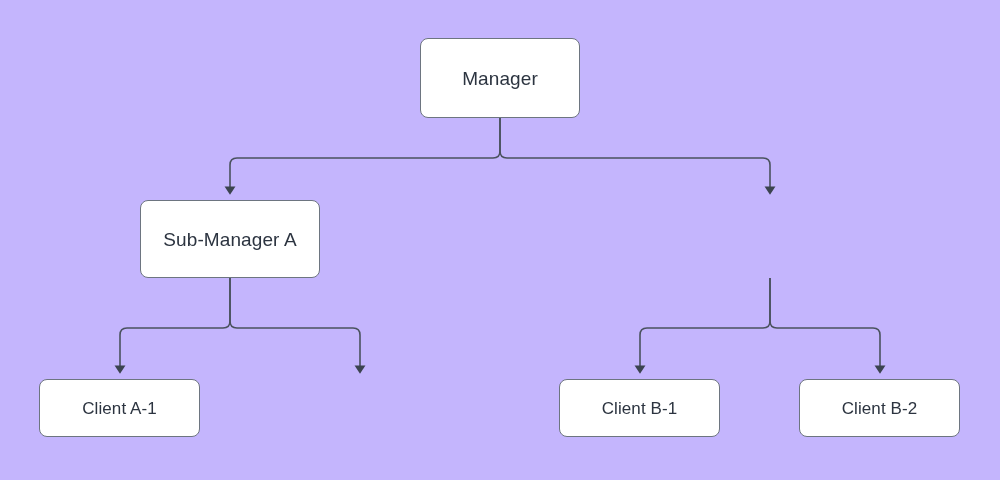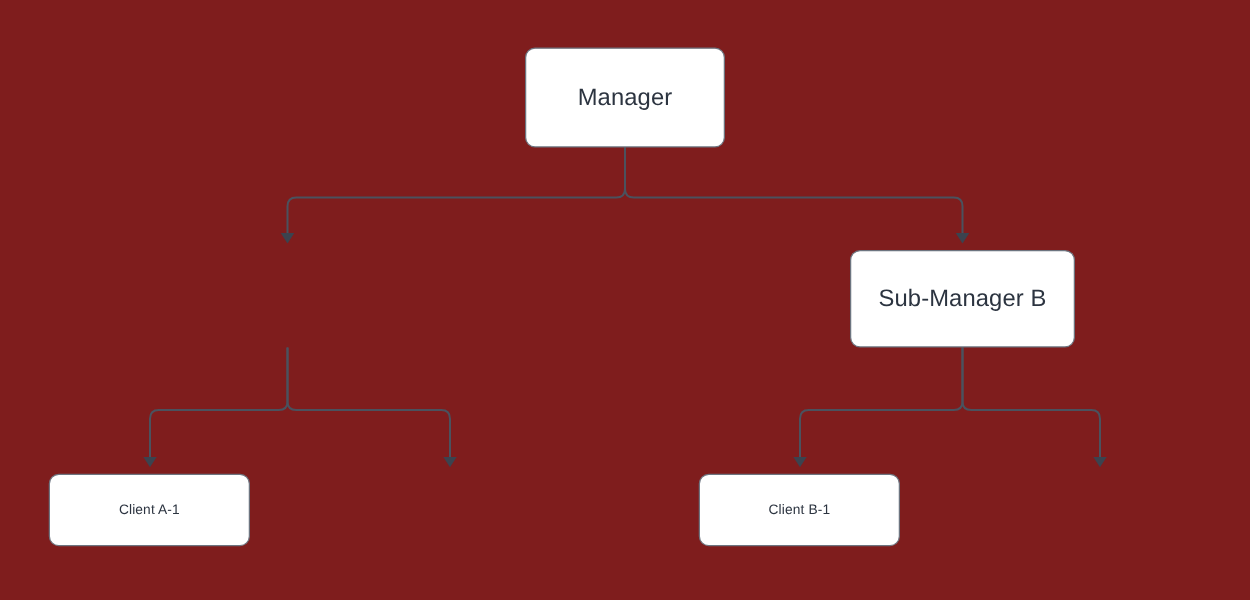--- a/index.html
+++ b/index.html
@@ -10,21 +10,21 @@
   body {
     width: 1000px;
     height: 480px;
     font-family: "Liberation Sans", sans-serif;
     overflow: hidden;
   }
   #diagram-root {
     position: relative;
     width: 1000px;
     height: 480px;
-    background: #7f1d1d;
+    background: #c4b5fd;
   }
   #edge-layer {
     position: absolute;
     left: 0;
     top: 0;
     width: 1000px;
     height: 480px;
   }
   .node {
     position: absolute;
@@ -64,21 +64,21 @@
     height: 78px;
   }
   .node-mid-a .node-label,
   .node-mid-b .node-label { font-size: 19px; }
 
   .node-leaf {
     width: 161px;
     height: 58px;
     top: 379px;
   }
-  .node-leaf .node-label { font-size: 11px; }
+  .node-leaf .node-label { font-size: 17px; }
   .leaf-a1 { left: 39px; }
   .leaf-a2 { left: 279px; }
   .leaf-b1 { left: 559px; justify-content: center; }
   .leaf-b2 { left: 799px; }
 </style>
 </head>
 <body>
 
 <div id="diagram-root">
 
@@ -102,28 +102,31 @@
       <path d="M770,278 L770,321 Q770,328 763,328 L647,328 Q640,328 640,335 L640,369" marker-end="url(#arrowhead)"></path>
 
       <path d="M770,278 L770,321 Q770,328 777,328 L873,328 Q880,328 880,335 L880,369" marker-end="url(#arrowhead)"></path>
     </g>
   </svg>
 
   <div class="node node-root">
     <span class="node-label">Manager</span>
   </div>
 
+  <div class="node node-mid-a">
+    <span class="node-label">Sub-Manager A</span>
+  </div>
 
-  <div class="node node-mid-b">
-    <span class="node-label">Sub-Manager B</span>
-  </div>
 
   <div class="node node-leaf leaf-a1">
     <span class="node-label">Client A-1</span>
   </div>
 
 
   <div class="node node-leaf leaf-b1">
     <span class="node-label">Client B-1</span>
   </div>
 
+  <div class="node node-leaf leaf-b2">
+    <span class="node-label">Client B-2</span>
+  </div>
 
 </div>
 
 </body></html>

